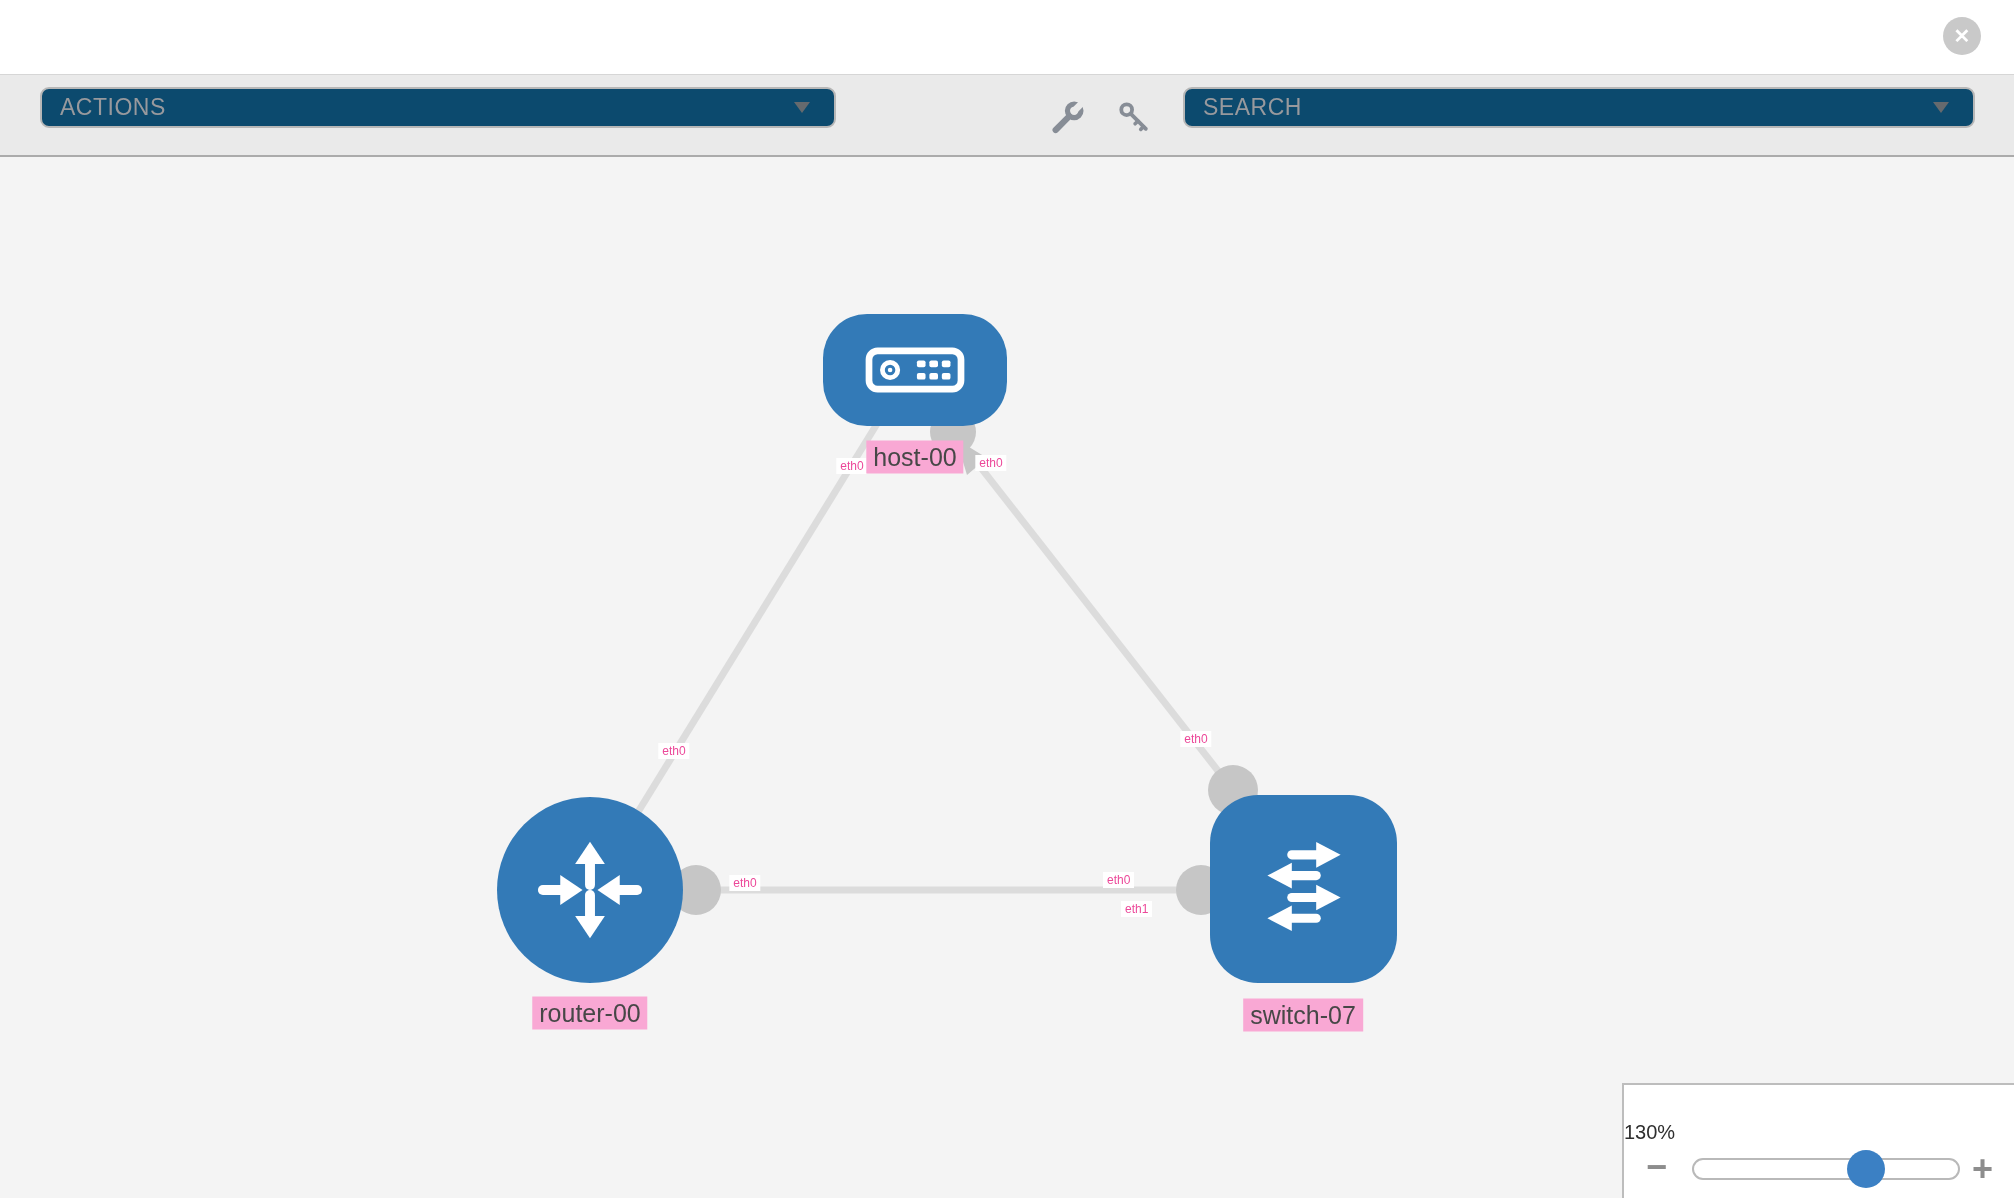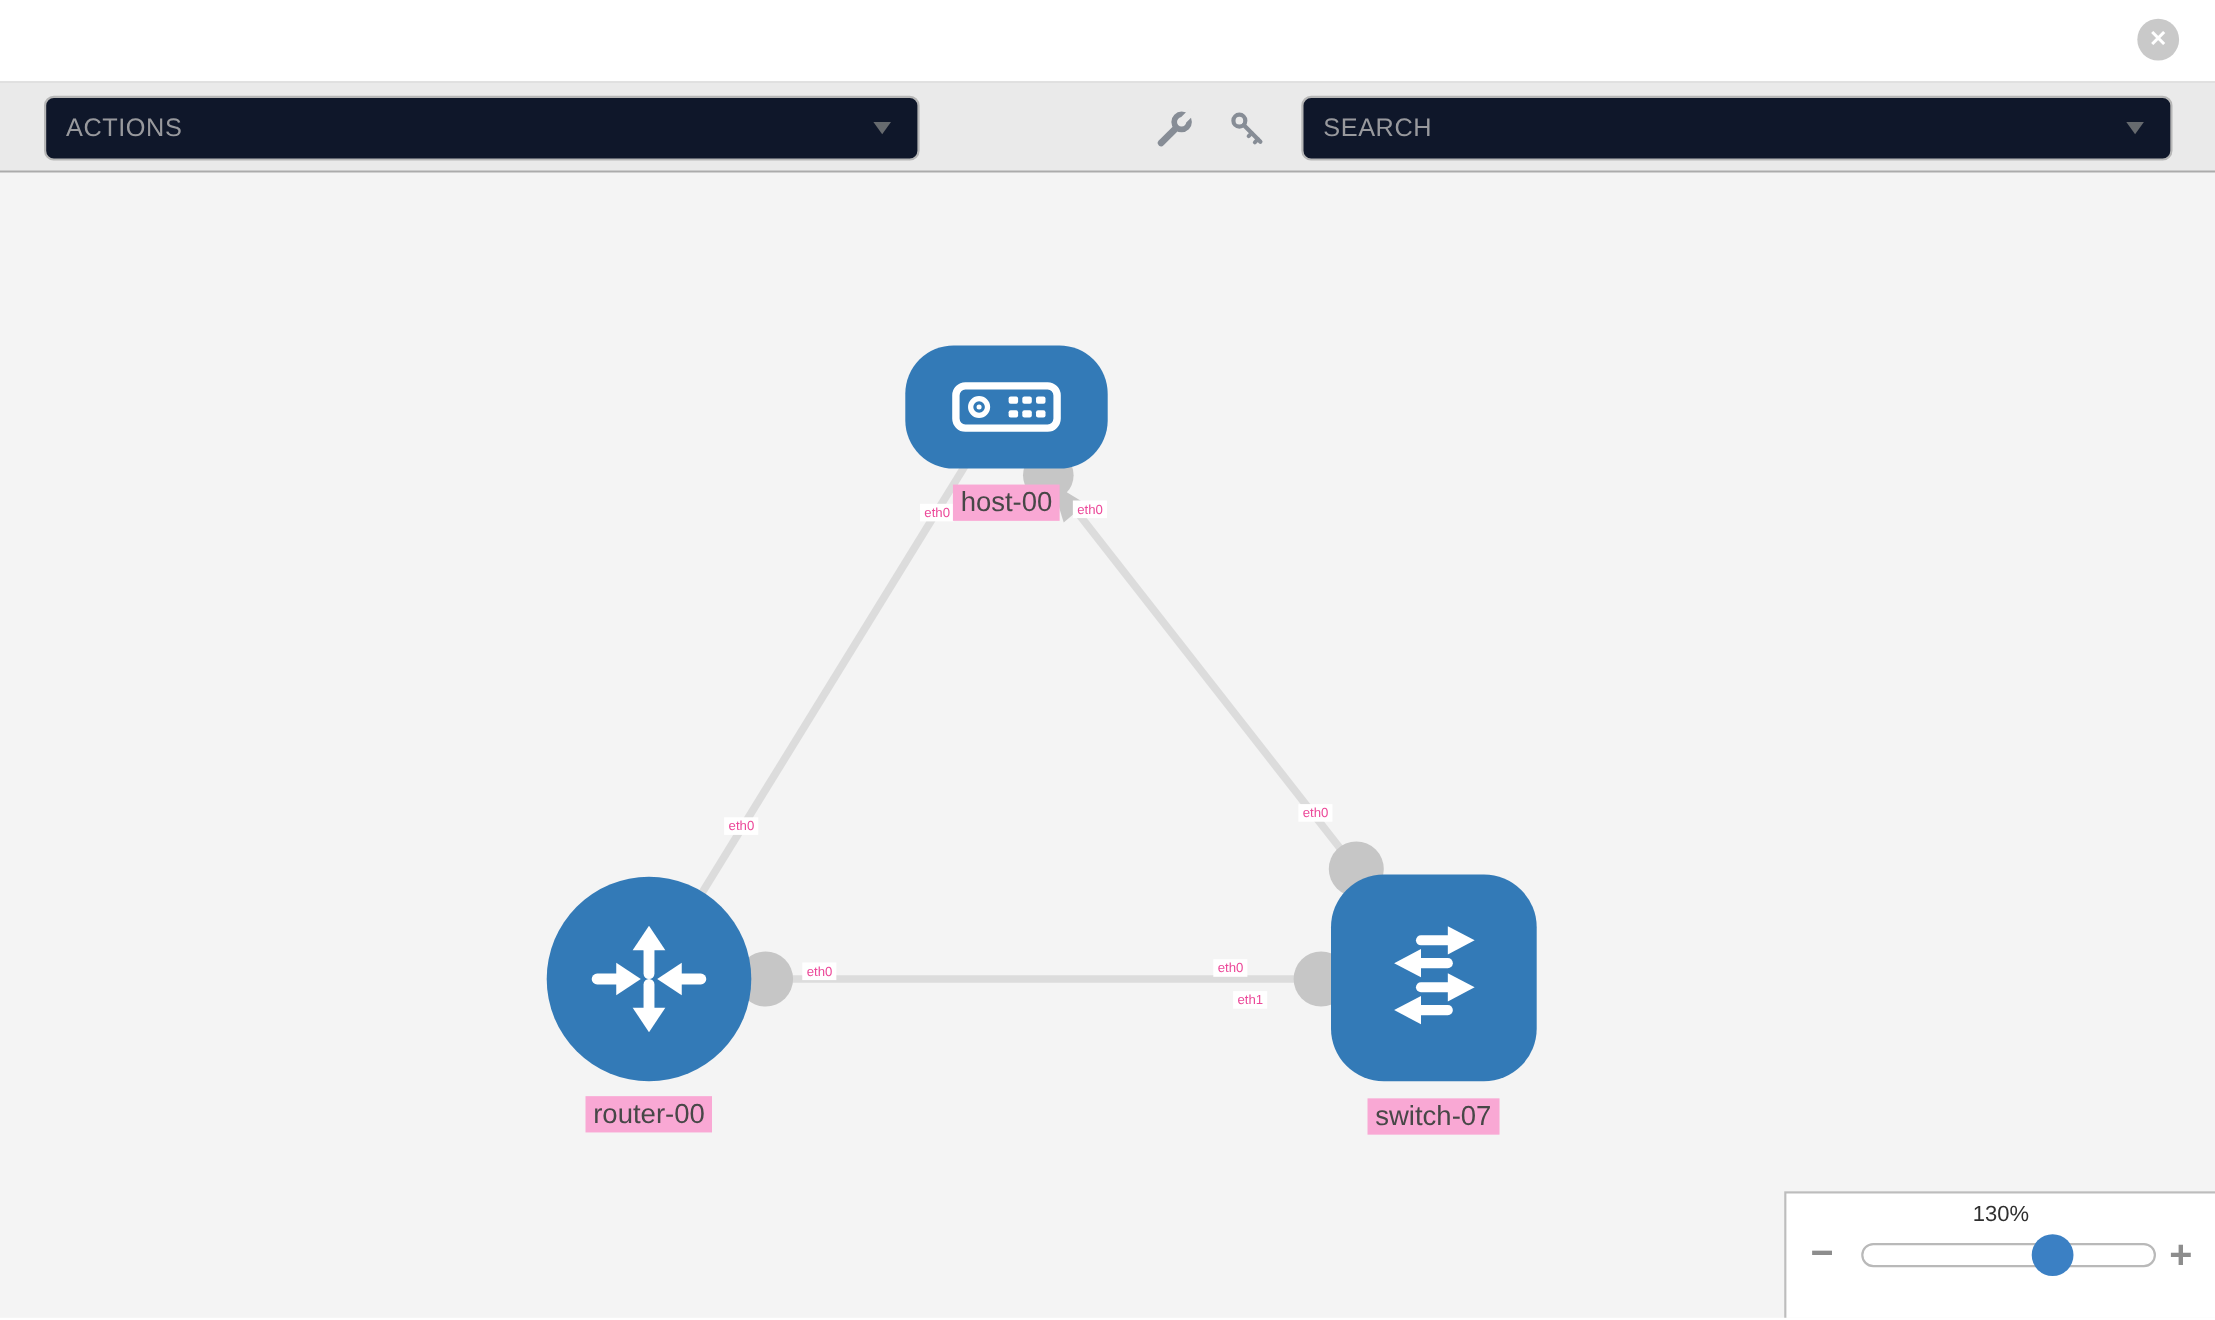--- a/index.html
+++ b/index.html
@@ -14,21 +14,21 @@
            font-size:27px; font-weight:700; color:#4f4f4f; letter-spacing:0.2px; }
   .title .sep { margin:0 10px; color:#4f4f4f; }
   .close-btn { position:absolute; right:33px; top:17px; width:38px; height:38px;
                border:none; border-radius:50%; background:#c9c9c9; color:#fff;
                font-size:20px; font-weight:700; line-height:38px; text-align:center;
                cursor:pointer; font-family:"Liberation Sans", sans-serif; }
 
   
   .toolbar { position:relative; height:83px; background:#eaeaea;
              border-top:1px solid #d6d6d6; border-bottom:2px solid #ababab; }
-  .select { position:absolute; top:12px; height:59px; background:#0f172a;
+  .select { position:absolute; top:12px; height:41px; background:#0c4a6e;
             border:2px solid #b7b7b7; border-radius:9px; display:flex;
             align-items:center; justify-content:space-between;
             padding:0 24px 0 18px; cursor:pointer; }
   .select-actions { left:40px;  width:796px; }
   .select-search  { left:1183px; width:792px; }
   .select-label { font-size:23px; color:#98999d; letter-spacing:0.5px; }
   .caret { width:0; height:0; border-left:8px solid transparent;
            border-right:8px solid transparent; border-top:11px solid #666a6e; }
   .tool-icon { position:absolute; top:24px; width:36px; height:36px; cursor:pointer; }
   .tool-icon.wrench { left:1050px; }
@@ -48,21 +48,21 @@
   .node-label { position:absolute; transform:translate(-50%,-50%);
                 background:#f9a8d4; color:#474747; font-size:25px;
                 padding:2px 7px; white-space:nowrap; cursor:pointer; z-index:4; }
   .iface { position:absolute; background:#fff; color:#ec4899; font-size:12px;
            padding:1px 4px; white-space:nowrap; z-index:3; }
   .iface.centered { transform:translate(-50%,-50%); }
 
   
   .zoom-panel { position:absolute; left:1622px; top:926px; width:394px; height:119px;
                 background:#fff; border:2px solid #bdbdbd; z-index:6; padding-top:8px; }
-  .zoom-level { text-align:center; font-size:20px; color:#2f2f2f; margin-bottom:9px; }
+  .zoom-level { text-align:left; font-size:20px; color:#2f2f2f; margin-bottom:9px;margin-top:28px; }
   .zoom-row { position:relative; height:40px; }
   .zoom-btn { position:absolute; top:0; border:none; background:none; color:#8d8d8d;
               font-size:36px; font-weight:700; line-height:36px; cursor:pointer;
               font-family:"Liberation Sans", sans-serif; }
   .zoom-minus { left:22px; top:-4px; }
   .zoom-plus  { left:348px; top:-2px; }
   .slider-track { position:absolute; left:68px; top:5px; width:268px; height:22px;
                   background:#fff; border:2px solid #b9b9b9; border-radius:12px;
                   cursor:pointer; }
   .slider-handle { position:absolute; left:153px; top:-10px; width:38px; height:38px;

